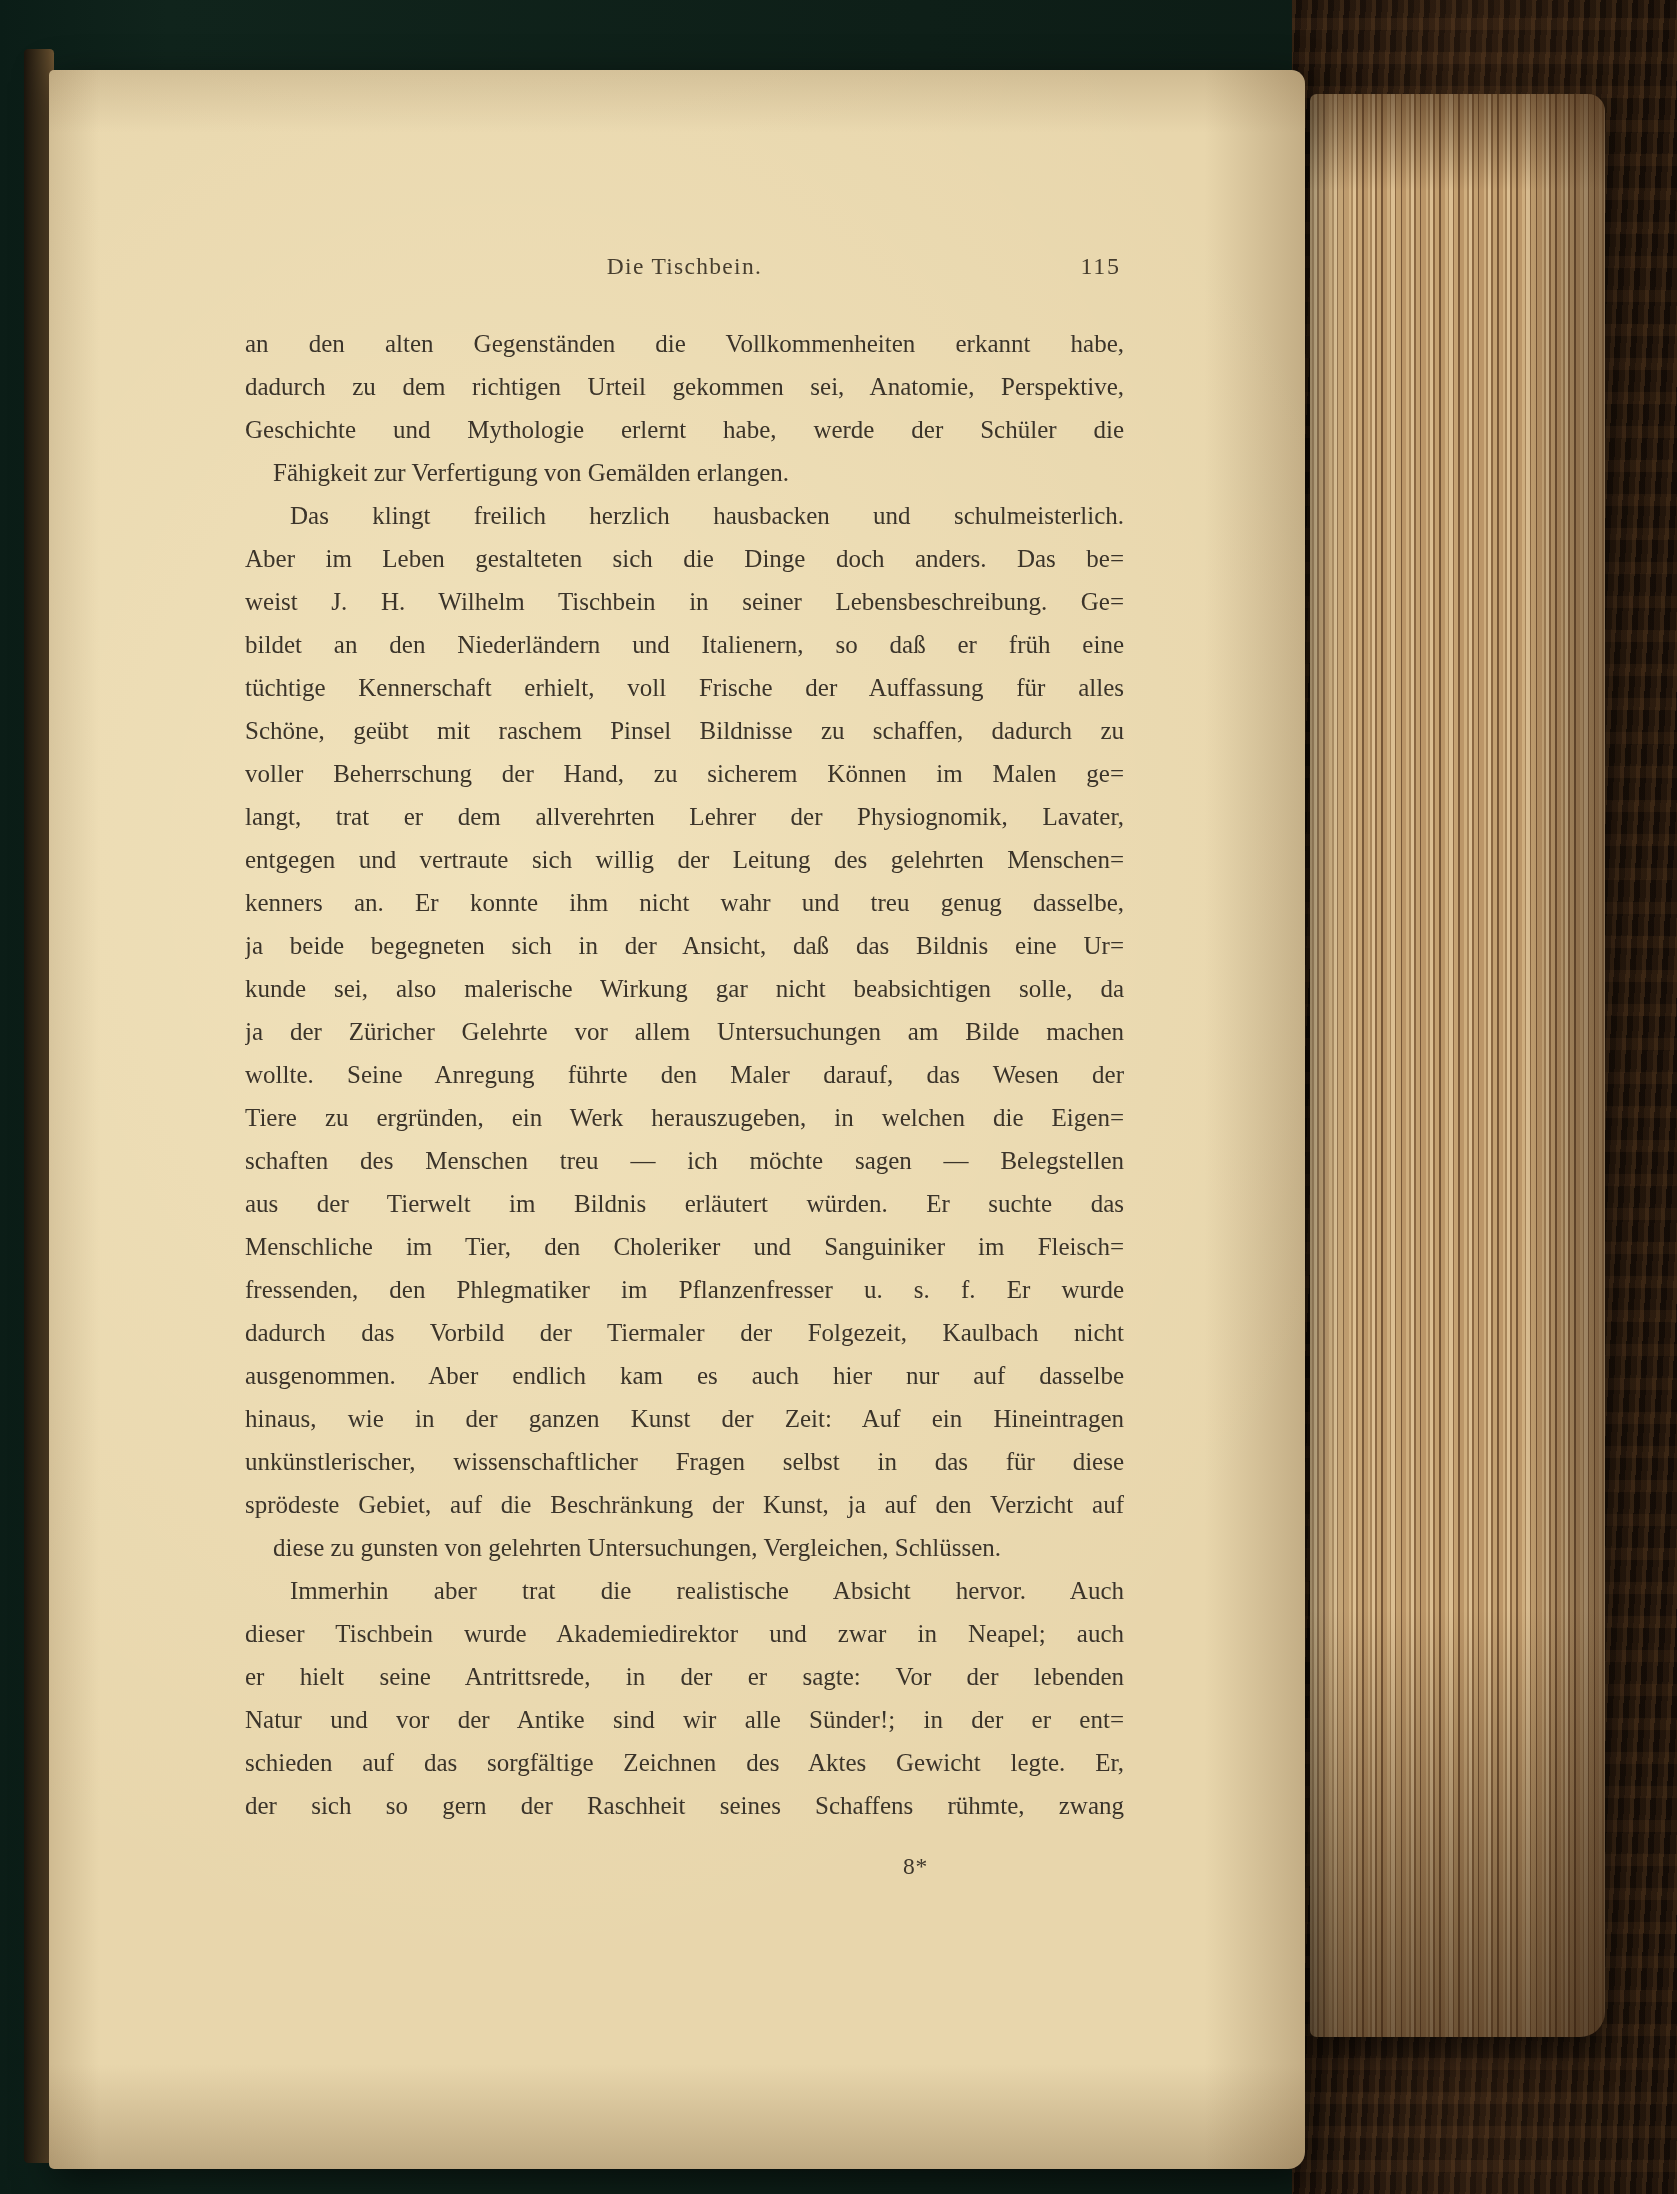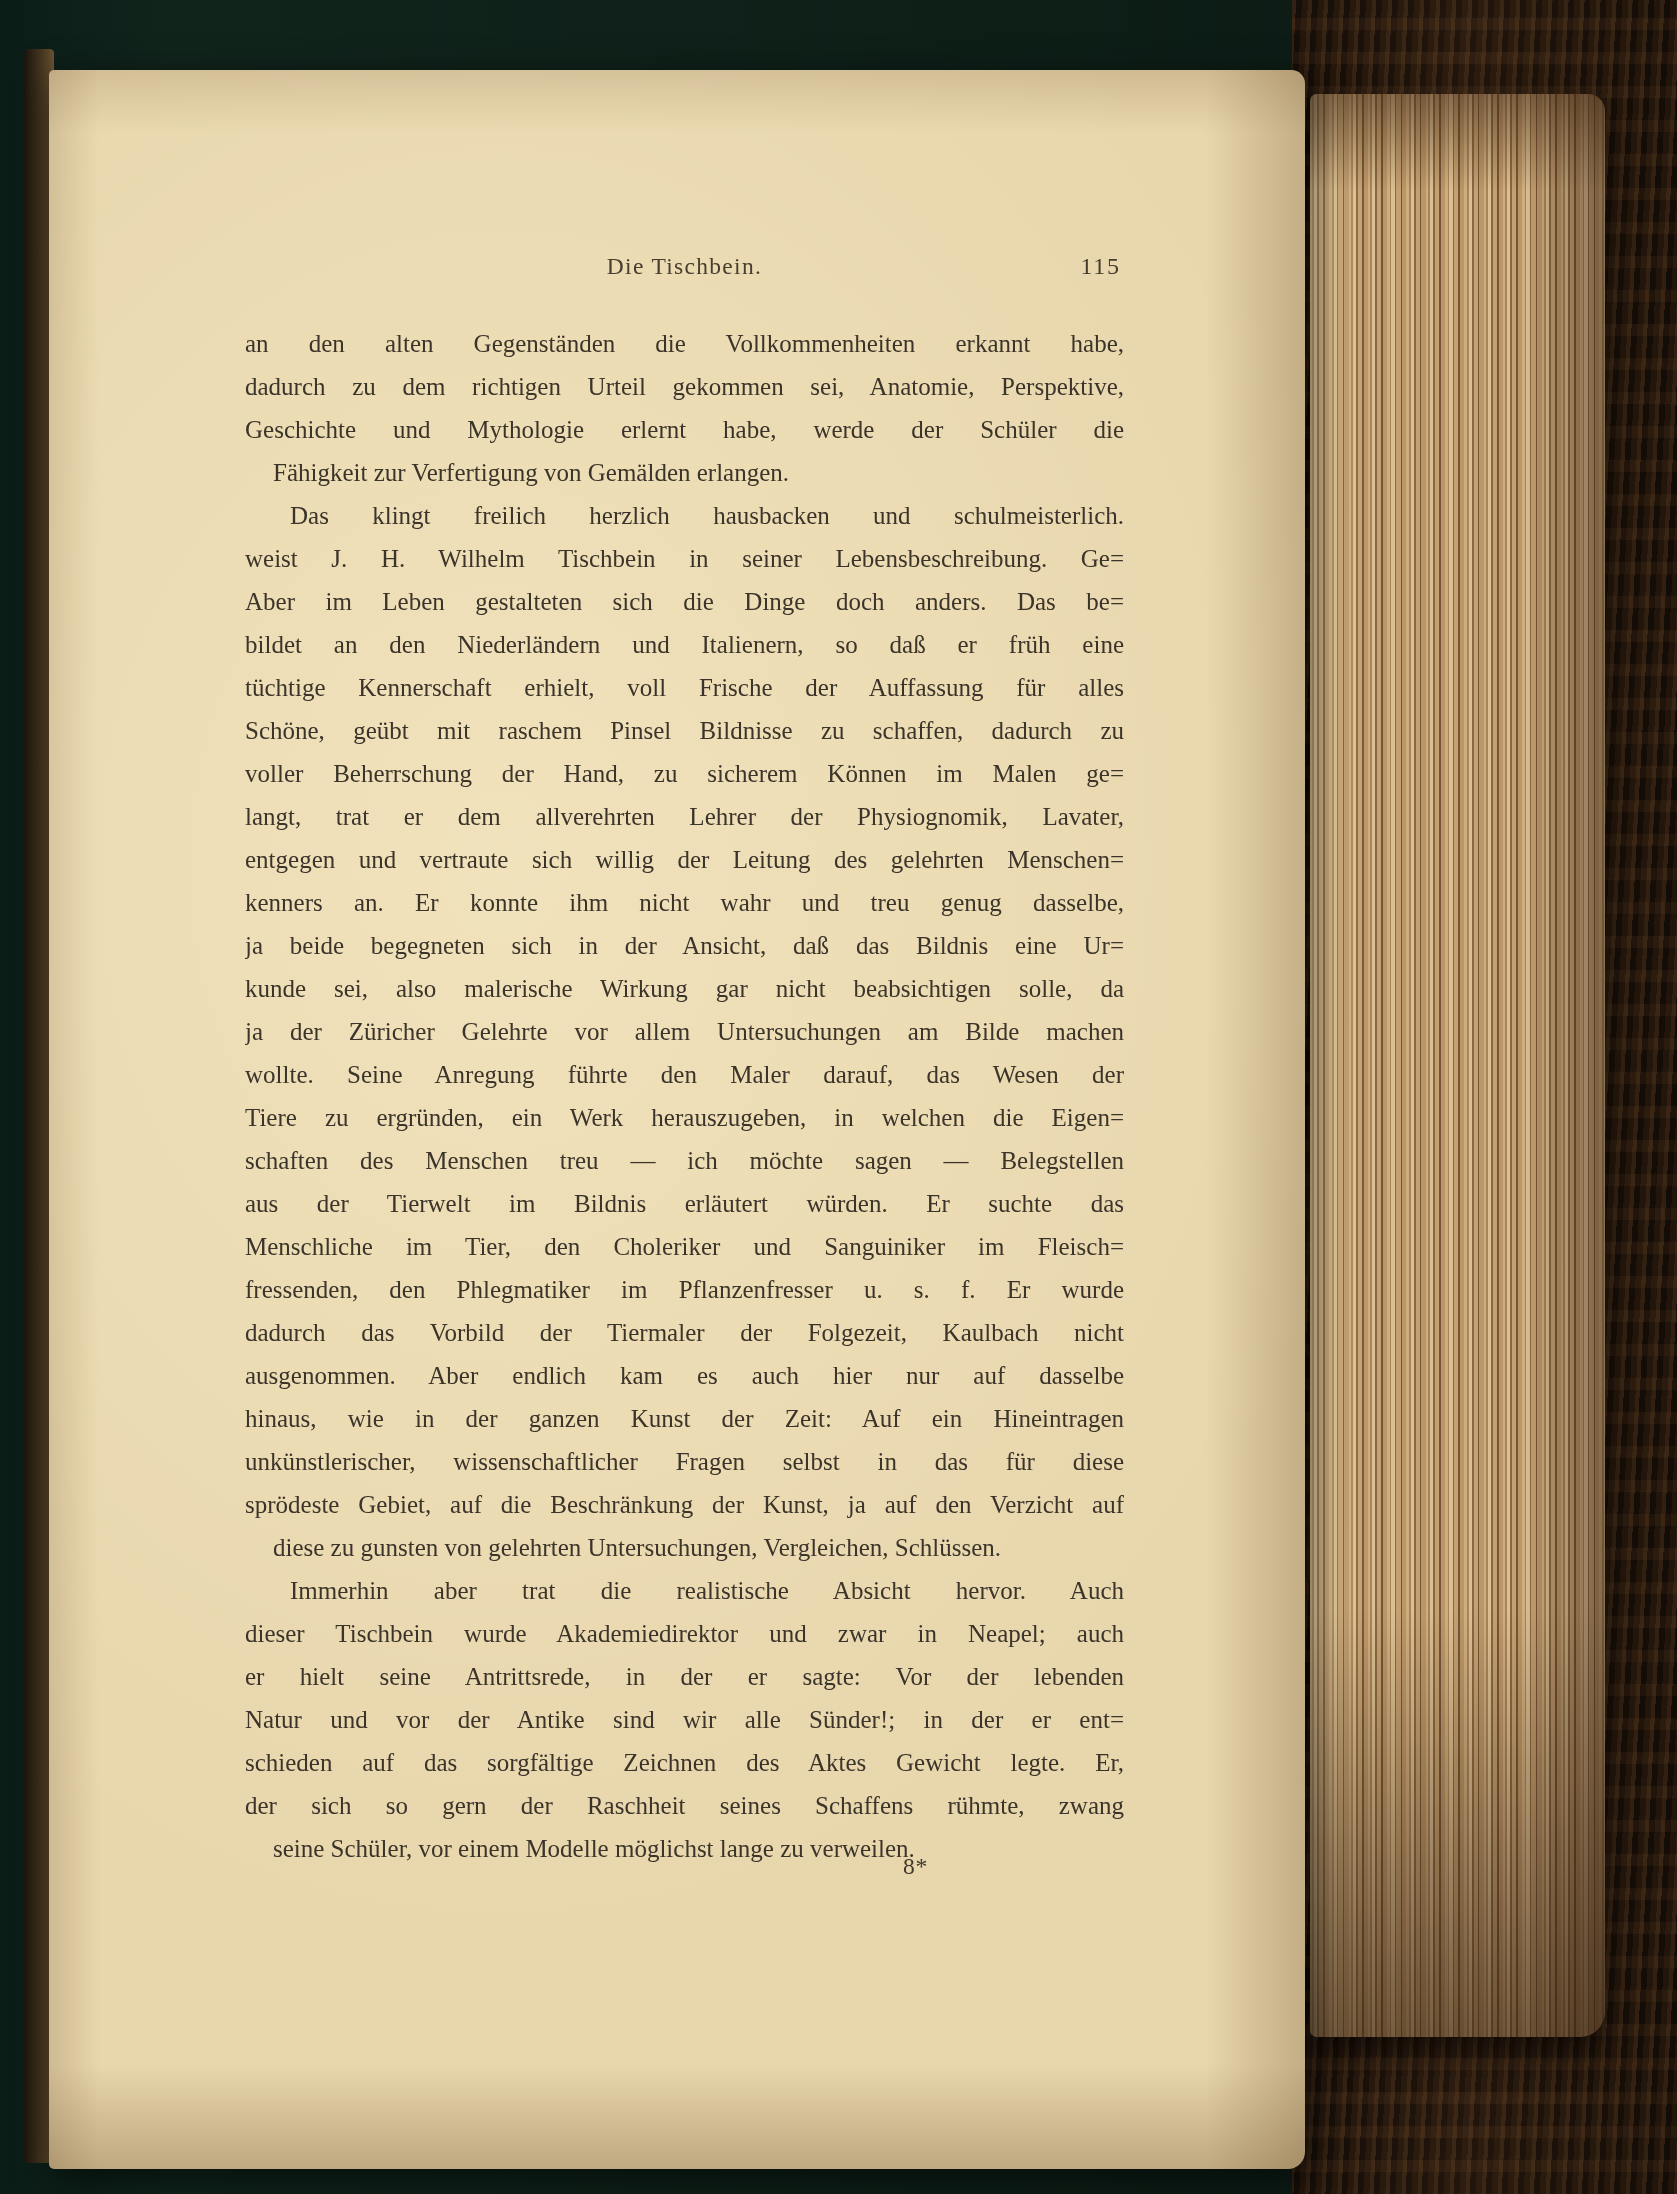--- a/index.html
+++ b/index.html
@@ -126,22 +126,22 @@
       <span class="running">Die Tischbein.</span>
       <span class="pnum">115</span>
     </div>
 
     <div class="text">
       <div class="line">an den alten Gegenständen die Vollkommenheiten erkannt habe,</div>
       <div class="line">dadurch zu dem richtigen Urteil gekommen sei, Anatomie, Perspektive,</div>
       <div class="line">Geschichte und Mythologie erlernt habe, werde der Schüler die</div>
       <div class="line end">Fähigkeit zur Verfertigung von Gemälden erlangen.</div>
       <div class="line indent">Das klingt freilich herzlich hausbacken und schulmeisterlich.</div>
+      <div class="line">Aber im Leben gestalteten sich die Dinge doch anders. Das be=</div>
       <div class="line">weist J. H. Wilhelm Tischbein in seiner Lebensbeschreibung. Ge=</div>
-      <div class="line">Aber im Leben gestalteten sich die Dinge doch anders. Das be=</div>
       <div class="line">bildet an den Niederländern und Italienern, so daß er früh eine</div>
       <div class="line">tüchtige Kennerschaft erhielt, voll Frische der Auffassung für alles</div>
       <div class="line">Schöne, geübt mit raschem Pinsel Bildnisse zu schaffen, dadurch zu</div>
       <div class="line">voller Beherrschung der Hand, zu sicherem Können im Malen ge=</div>
       <div class="line">langt, trat er dem allverehrten Lehrer der Physiognomik, Lavater,</div>
       <div class="line">entgegen und vertraute sich willig der Leitung des gelehrten Menschen=</div>
       <div class="line">kenners an. Er konnte ihm nicht wahr und treu genug dasselbe,</div>
       <div class="line">ja beide begegneten sich in der Ansicht, daß das Bildnis eine Ur=</div>
       <div class="line">kunde sei, also malerische Wirkung gar nicht beabsichtigen solle, da</div>
       <div class="line">ja der Züricher Gelehrte vor allem Untersuchungen am Bilde machen</div>
@@ -156,21 +156,20 @@
       <div class="line">hinaus, wie in der ganzen Kunst der Zeit: Auf ein Hineintragen</div>
       <div class="line">unkünstlerischer, wissenschaftlicher Fragen selbst in das für diese</div>
       <div class="line">sprödeste Gebiet, auf die Beschränkung der Kunst, ja auf den Verzicht auf</div>
       <div class="line end">diese zu gunsten von gelehrten Untersuchungen, Vergleichen, Schlüssen.</div>
       <div class="line indent">Immerhin aber trat die realistische Absicht hervor. Auch</div>
       <div class="line">dieser Tischbein wurde Akademiedirektor und zwar in Neapel; auch</div>
       <div class="line">er hielt seine Antrittsrede, in der er sagte: Vor der lebenden</div>
       <div class="line">Natur und vor der Antike sind wir alle Sünder!; in der er ent=</div>
       <div class="line">schieden auf das sorgfältige Zeichnen des Aktes Gewicht legte. Er,</div>
       <div class="line">der sich so gern der Raschheit seines Schaffens rühmte, zwang</div>
-      <div class="line end">seine Schüler, vor einem Modelle möglichst lange zu verweilen.</div>
     </div>
 
     <div class="sig">8*</div>
 
   </div>
 
 </div>
 
 
 </body></html>

